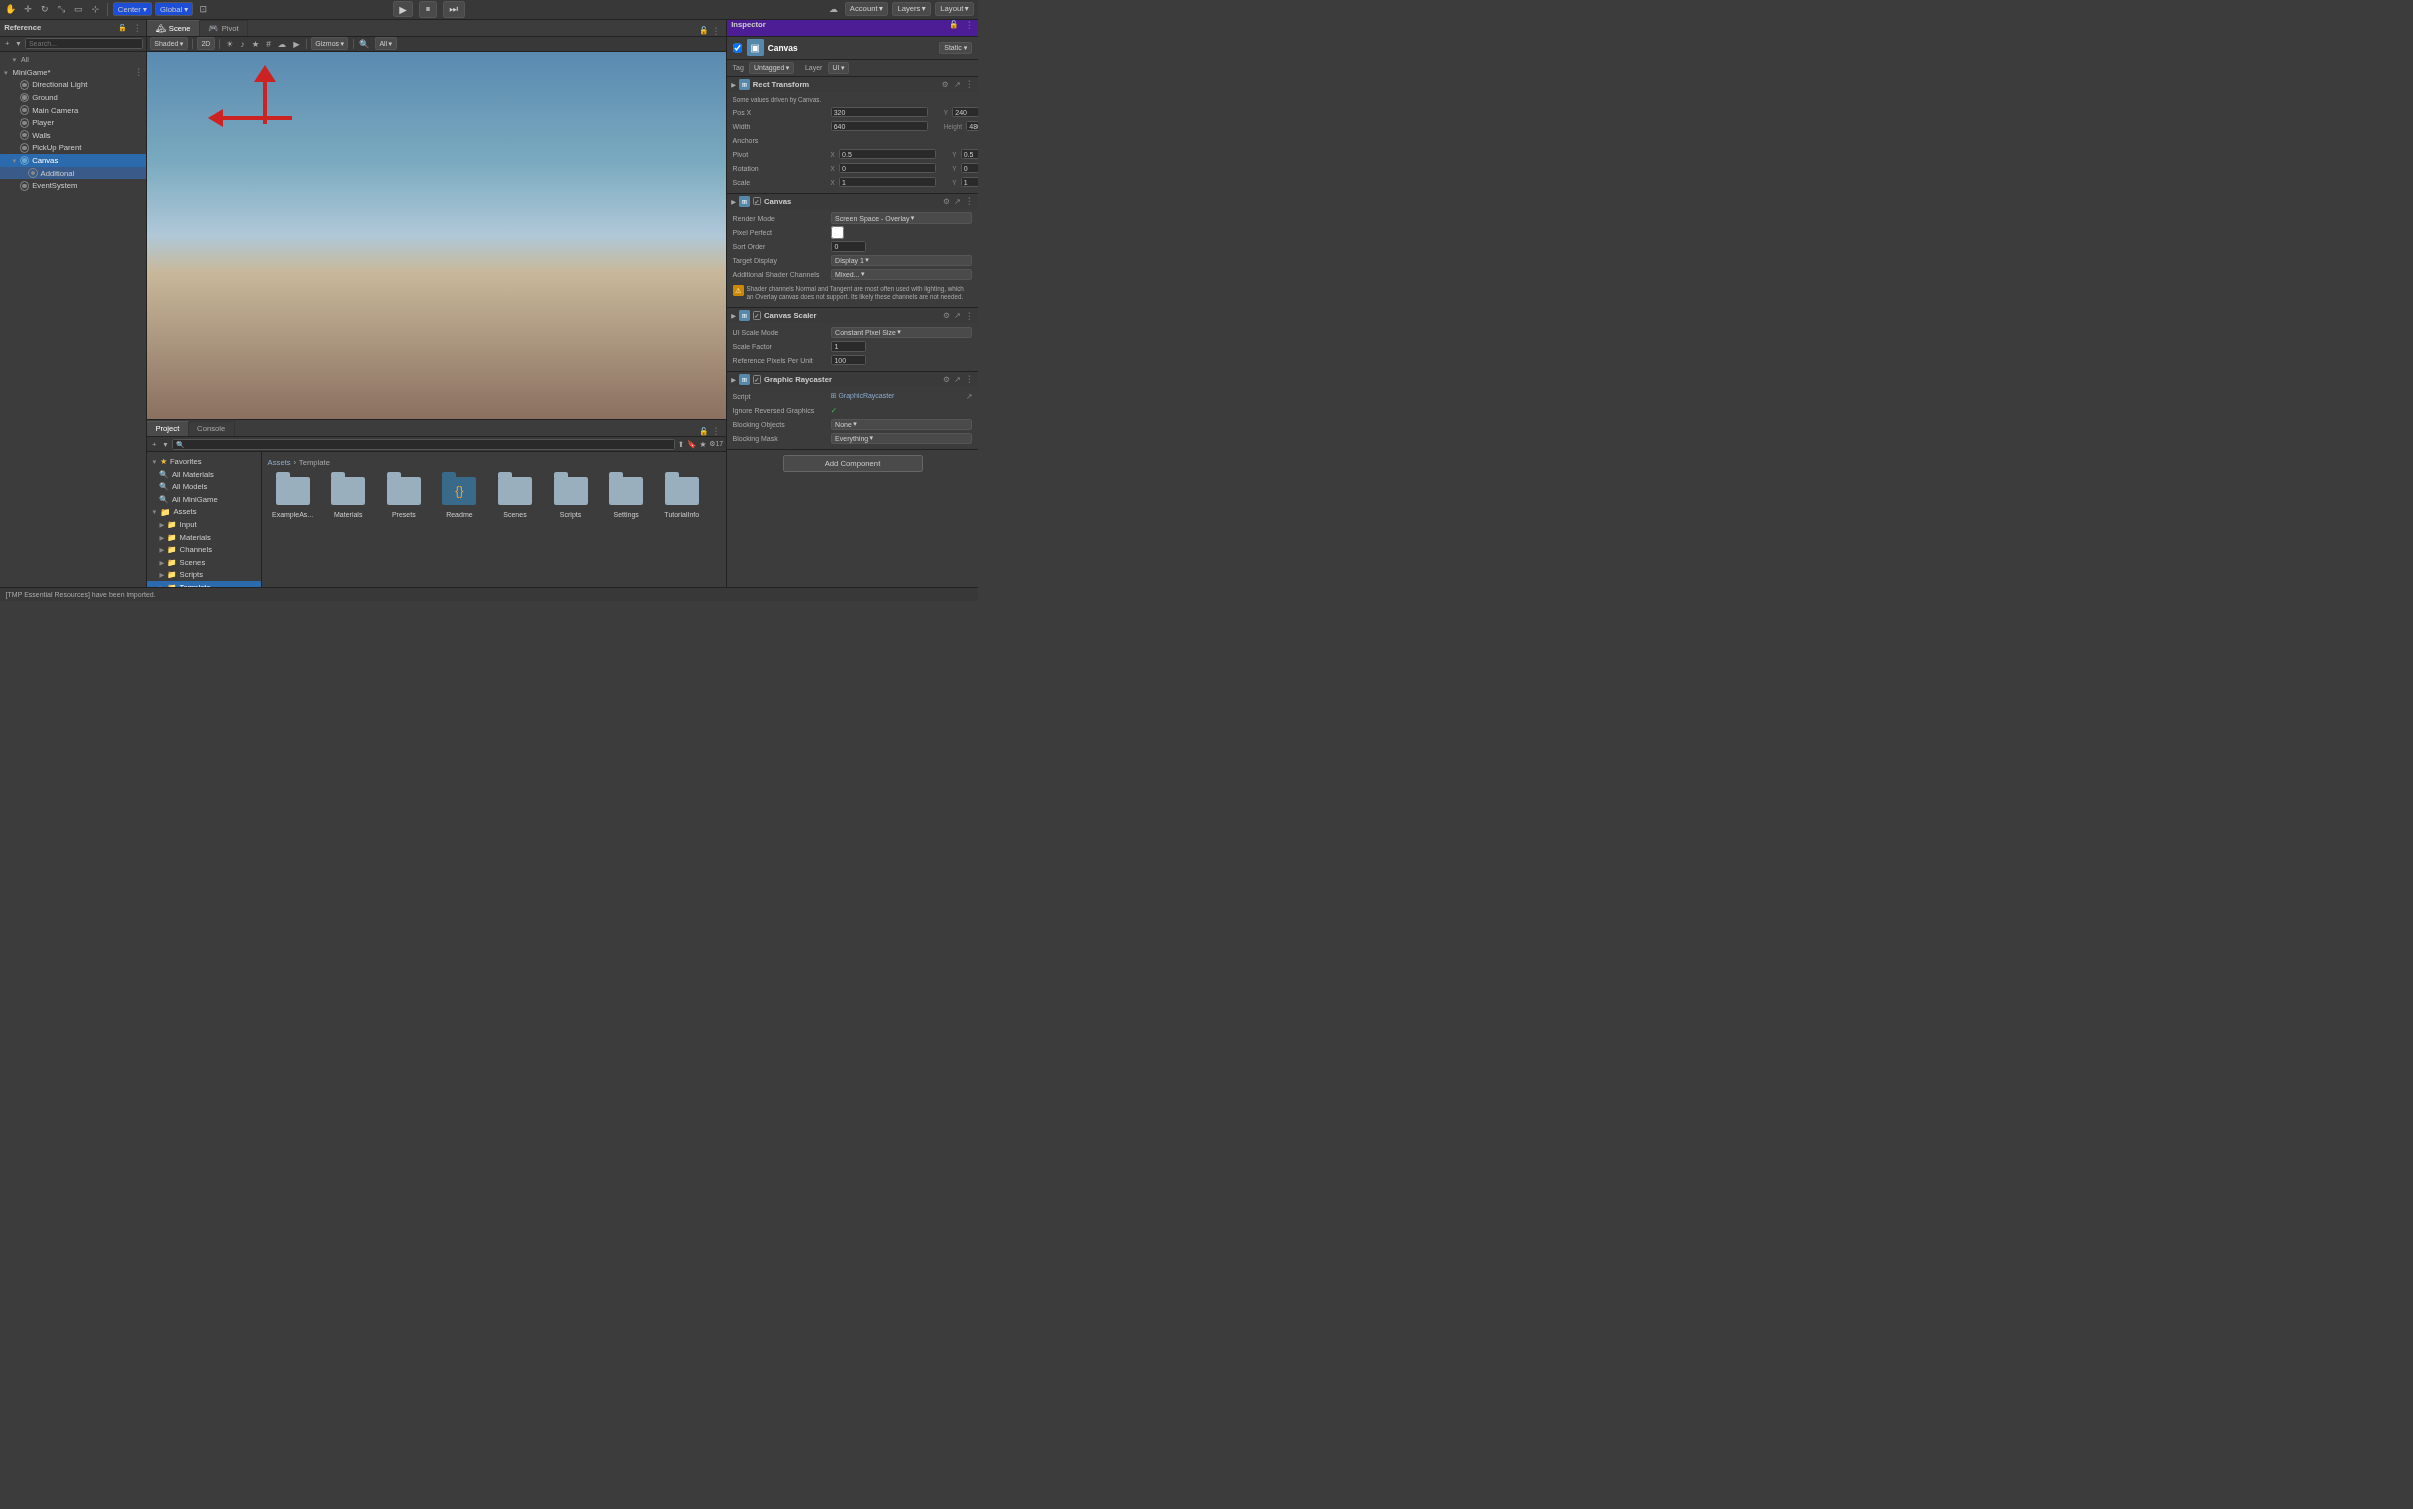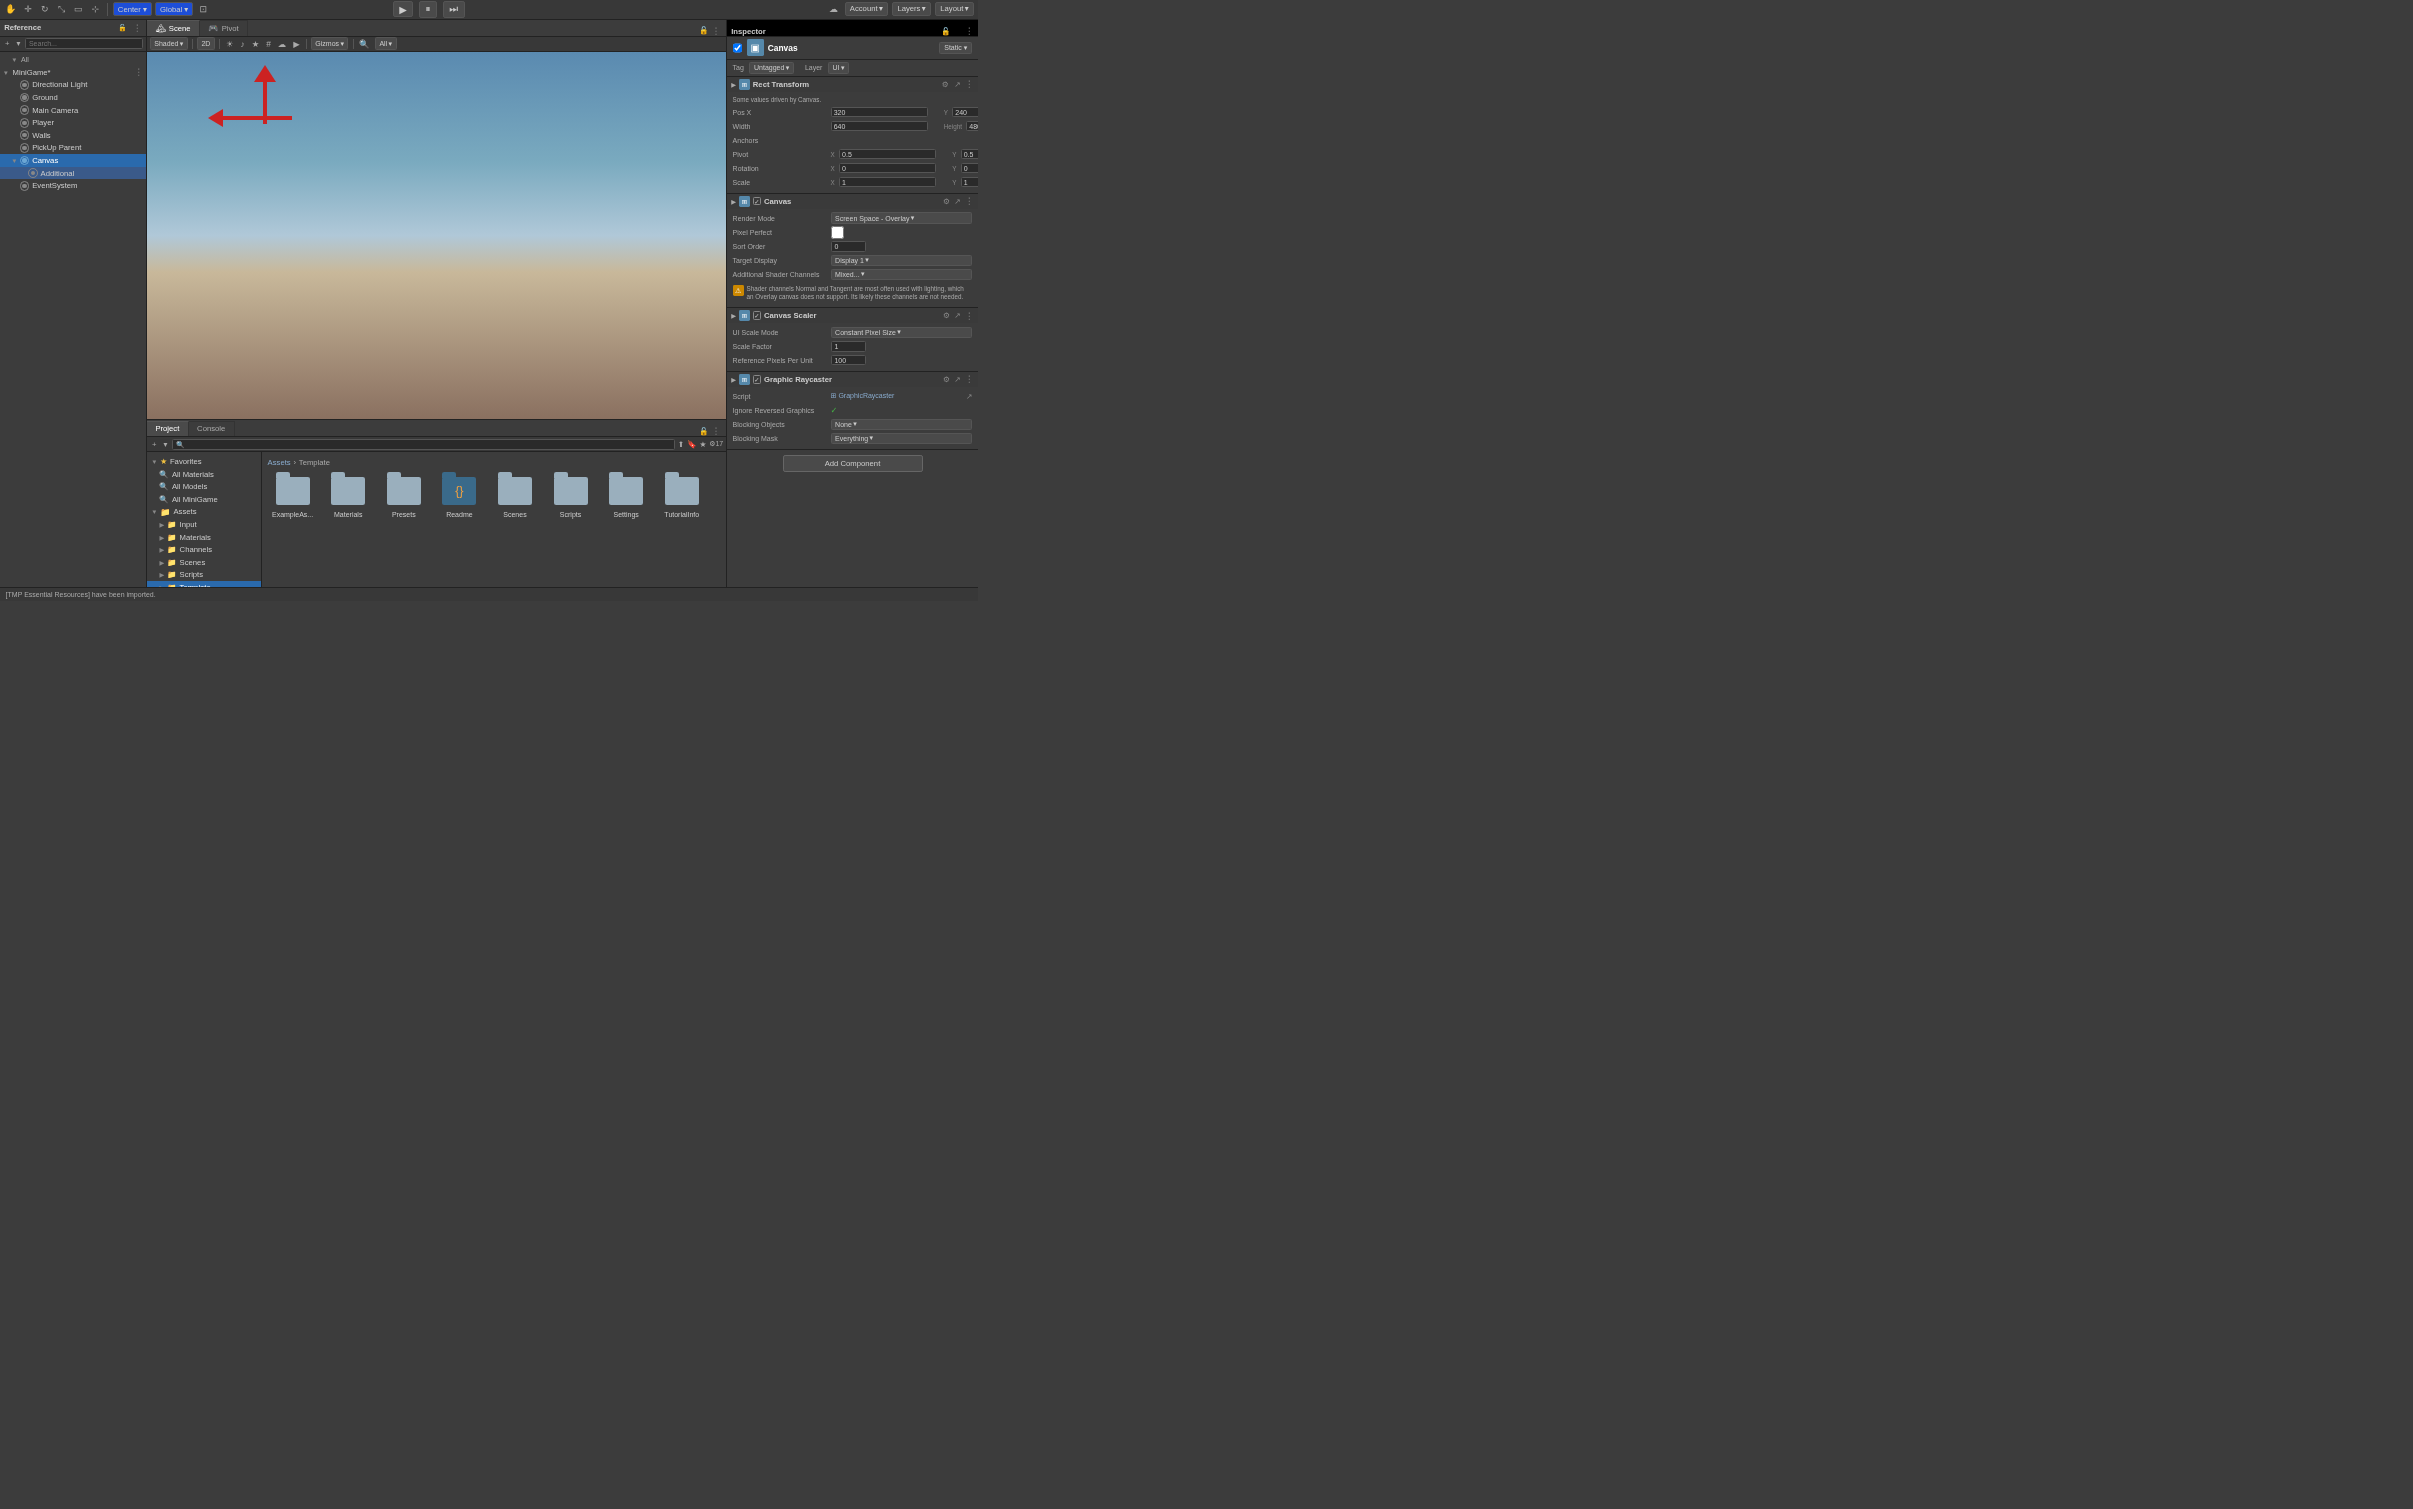--- a/index.html
+++ b/index.html
@@ -394,26 +394,26 @@
     
     .inspector-panel {
       width: 252px;
       background: #3c3c3c;
       border-left: 0.7px solid #222;
       display: flex;
       flex-direction: column;
       flex-shrink: 0;
     }
     .inspector-header {
-      display: flex; align-items: flex-end;
-      background: #000000;
+      display: flex; align-items: flex-start;
+      background: #4c1d95;
       border-bottom: 0.7px solid #222;
       height: 17px;
       padding: 0 4.2px;
-      gap: 11px;
+      gap: 3px;
     }
     .inspector-content {
       flex: 1;
       overflow-y: auto;
       padding: 0;
     }
     .inspector-top-bar {
       display: flex; align-items: center;
       padding: 2.8px 5.6px;
       gap: 4.2px;

